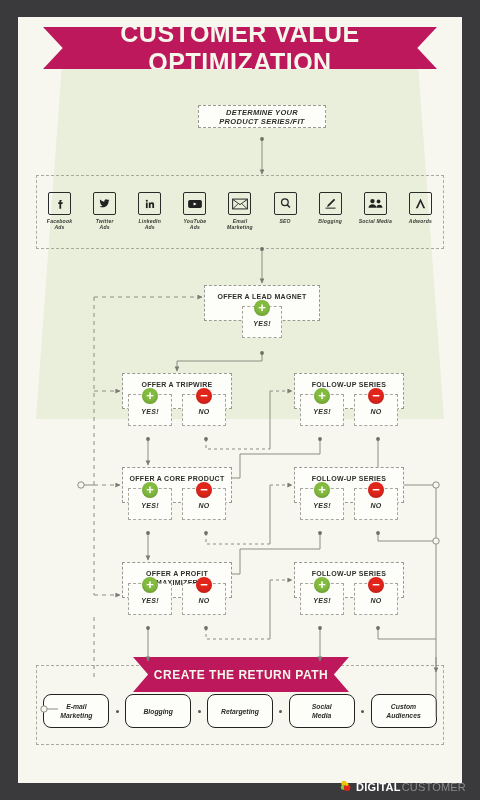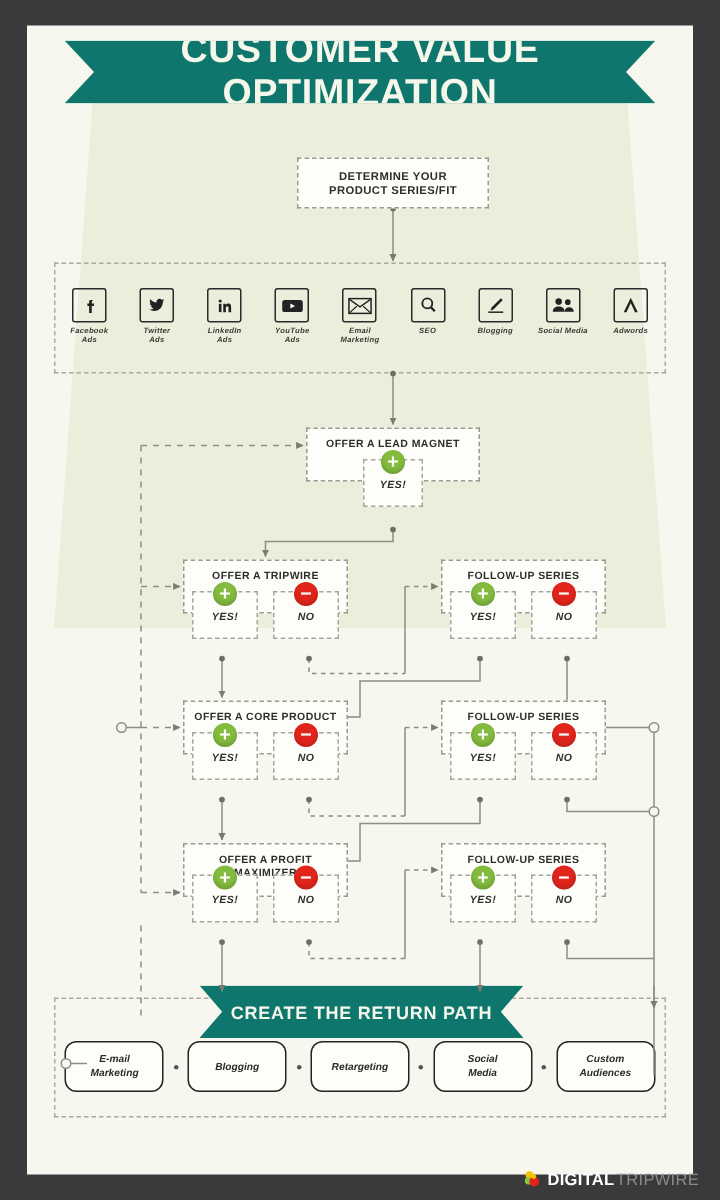--- a/index.html
+++ b/index.html
@@ -20,21 +20,21 @@
   #backdrop{
     position:absolute; left:18px; top:12px; width:408px; height:390px;
     background:#e9efdb;
     clip-path: polygon(7% 0%, 93% 0%, 100% 100%, 0% 100%);
     z-index:0;
   }
 
   
   .ribbon{
     position:relative;
-    background:#0f766e;
+    background:#be185d;
     color:#f4f7e9;
     text-align:center;
     font-weight:bold;
     letter-spacing:.5px;
     display:flex; align-items:center; justify-content:center;
     clip-path: polygon(0% 0%, 100% 0%, 93% 50%, 100% 100%, 0% 100%, 7% 50%);
   }
   #title-ribbon{
     position:absolute; left:25px; top:10px; width:394px; height:42px;
     font-size:25px; z-index:5;
@@ -83,21 +83,21 @@
     position:absolute; z-index:4;
     background:#fdfdfa;
     border:1px dashed #9a9a90;
     display:flex; flex-direction:column; align-items:center;
   }
   .node .hdr{
     font-size:7px; font-weight:bold; color:#2e2e2b;
     letter-spacing:.3px; text-align:center;
     padding:6px 2px 2px 2px; line-height:9px;
   }
-  #start-node{ left:180px; top:88px; width:128px; height:34px; justify-content:center;}
+  #start-node{ left:180px; top:88px; width:128px; height:23px; justify-content:center;font-style:italic;}
   #start-node .hdr{ font-size:7.5px; padding:0; }
 
   #lead-node{ left:186px; top:268px; width:116px; height:36px; }
   .wide-node{ width:110px; height:36px; }
   #tripwire-node   { left:104px; top:356px; }
   #followup1-node  { left:276px; top:356px; }
   #core-node       { left:104px; top:450px; }
   #followup2-node  { left:276px; top:450px; }
   #profitmax-node  { left:104px; top:545px; }
   #followup3-node  { left:276px; top:545px; }
@@ -495,14 +495,14 @@
 </div>
 
 <div style="position:absolute; right:14px; bottom:6px; display:flex; align-items:center; gap:2px;justify-content:space-between;">
   <svg width="15" height="15" viewBox="0 0 24 24">
     <circle cx="8" cy="7" r="4.2" fill="#f5c400"></circle>
     <circle cx="7" cy="13" r="4.0" fill="#8bc53f"></circle>
     <circle cx="13" cy="14" r="5.2" fill="#e1251b"></circle>
     <circle cx="12.5" cy="8.5" r="2.6" fill="#f5c400"></circle>
   </svg>
   <span style="font-family:&quot;Liberation Sans&quot;,sans-serif;font-size:11px;font-weight:bold;color:#ffffff;letter-spacing:.2px;">DIGITAL</span>
-  <span style="font-family:&quot;Liberation Sans&quot;,sans-serif;font-size:11px;color:#8a8a8a;letter-spacing:.2px;margin-left:-1px;">TRIPWIRE</span>
+  <span style="font-family:&quot;Liberation Sans&quot;,sans-serif;font-size:11px;color:#8a8a8a;letter-spacing:.2px;margin-left:-1px;">CUSTOMER</span>
 </div>
 
 </body></html>

